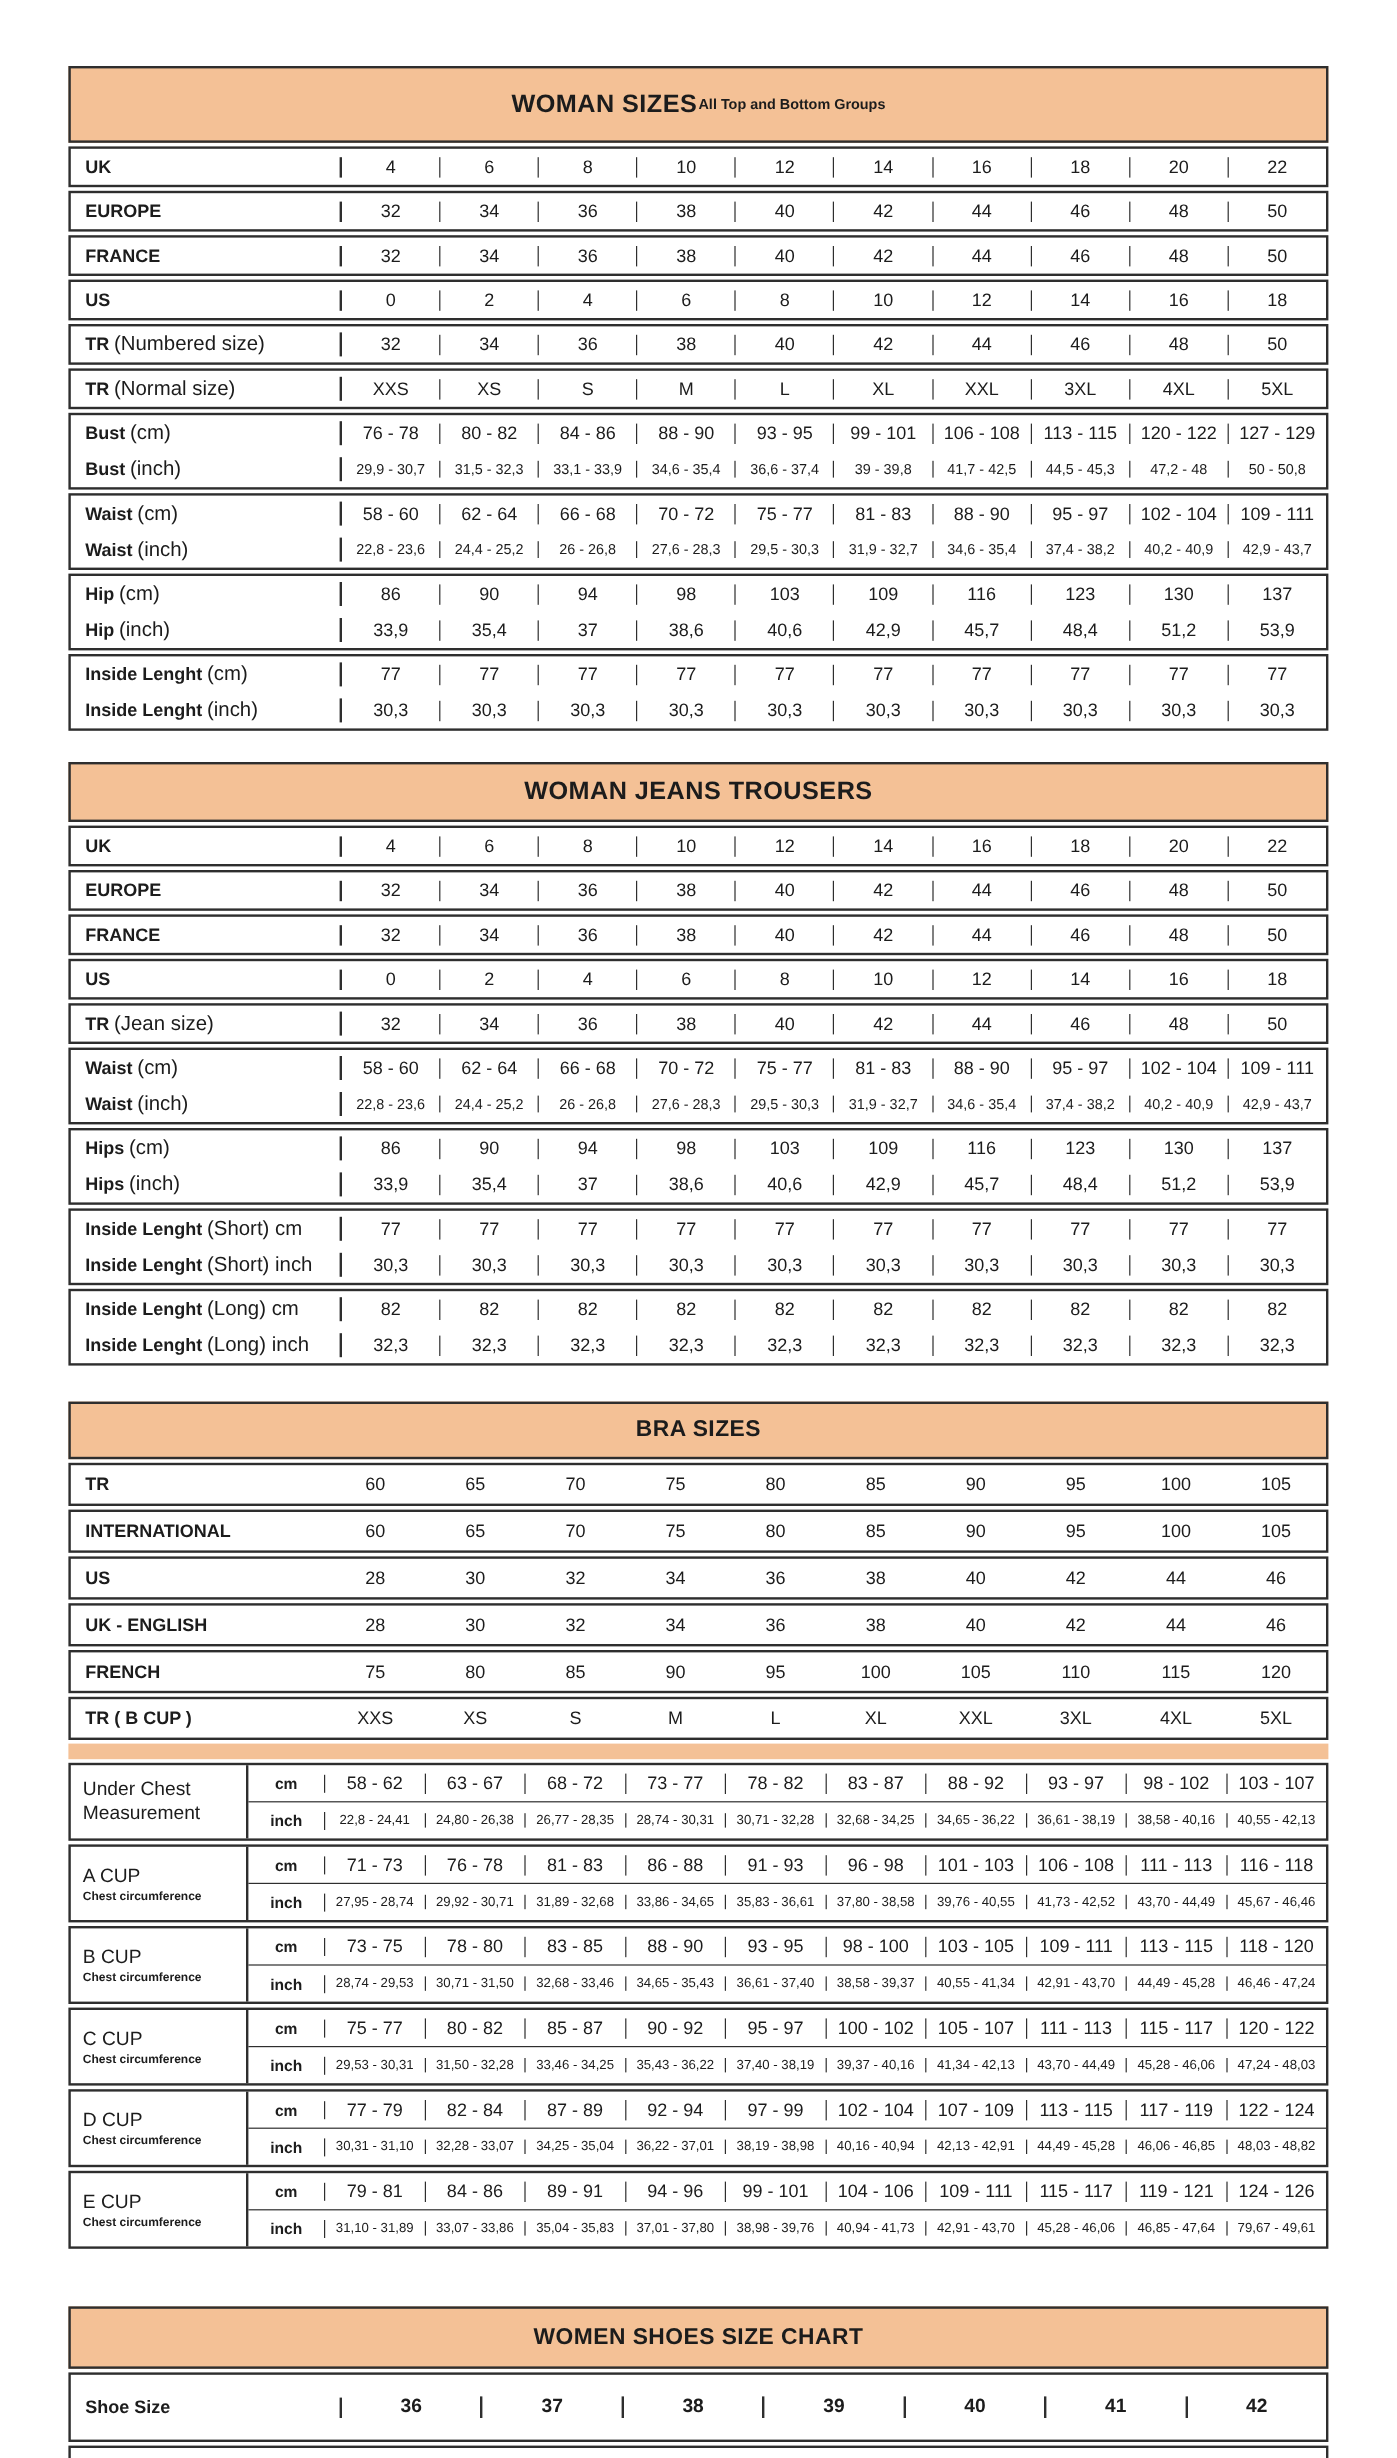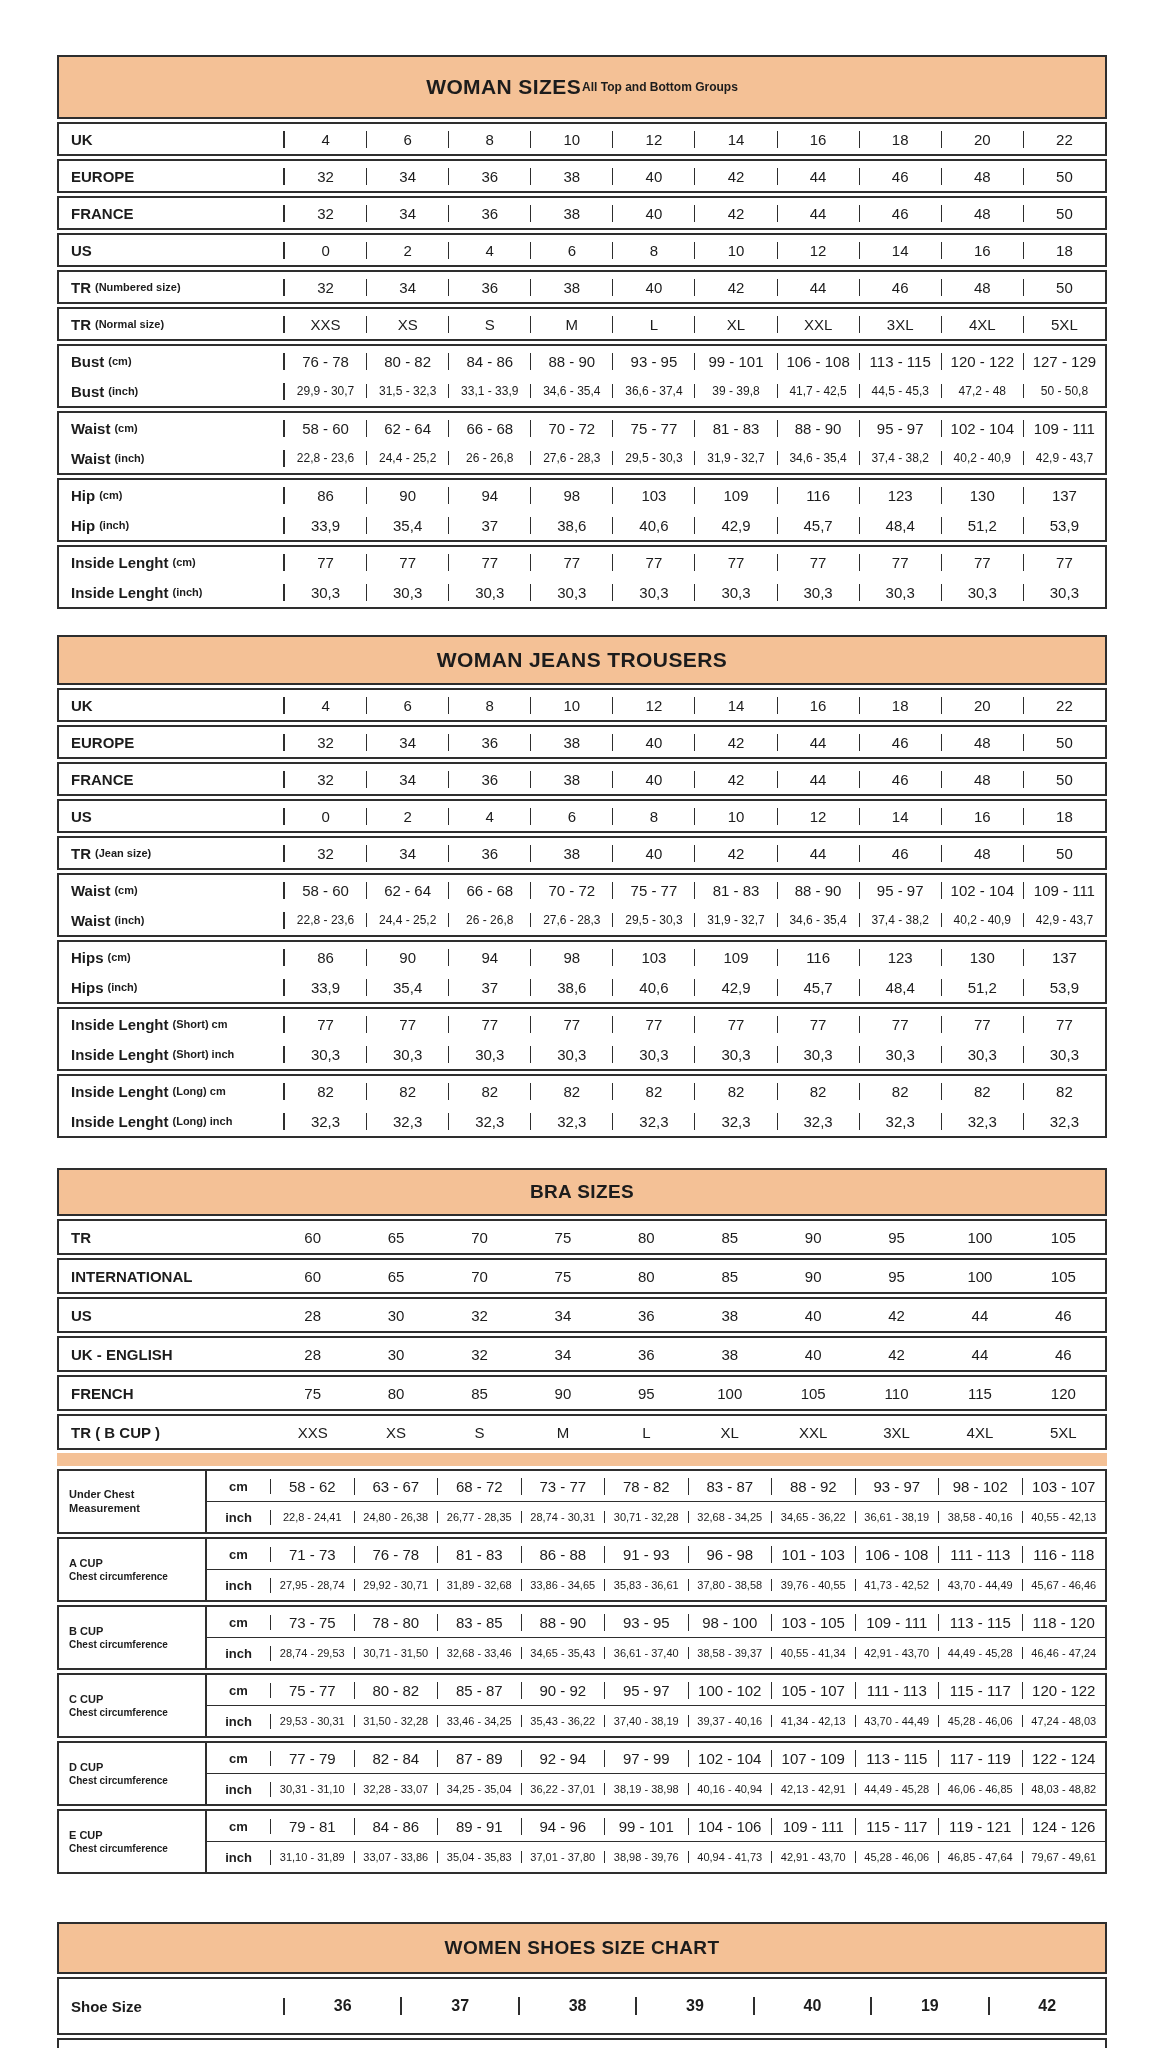--- a/index.html
+++ b/index.html
@@ -25,32 +25,32 @@
   .t3 .title,.t4 .title{font-size:19px;}
   .subtitle{font-size:12px;font-weight:bold;}
   
   .row{display:flex;align-items:center;min-height:30px;}
   .t3 .novert .row{min-height:32px;}
   .t4 .row{min-height:36px;}
   .t4 .row.tall{min-height:54px;}
   .lbl{width:226px;flex-shrink:0;box-sizing:border-box;padding-left:12px;display:flex;align-items:center;gap:4px;font-weight:bold;font-size:15px;border-right:2px solid var(--border);}
   .novert .lbl{border-right:none;width:212px;}
   .t4 .lbl{border-right:2px solid var(--border);}
-  .note{font-size:11px;font-weight:bold;white-space:nowrap;}
+  .note{font-size:17px;font-weight:normal;white-space:nowrap;}
   .cell{flex:1 1 0;min-width:0;display:flex;align-items:center;justify-content:center;font-size:15px;text-align:center;border-left:1.5px solid var(--border);}
   .t4 .cell{border-left:2px solid var(--border);}
   .lbl + .cell,.unit + .cell{border-left:none;}
   .novert .cell{border-left:none;}
   .cell.small{font-size:12px;}
   .t3 .cell.small{font-size:11px;}
   .cell.b{font-weight:bold;font-size:16px;}
   
   .cupg{display:flex;align-items:stretch;}
   .cuplbl{width:148px;flex-shrink:0;box-sizing:border-box;padding-left:10px;display:flex;flex-direction:column;justify-content:center;border-right:2px solid var(--border);}
-  .l-b{font-size:11px;font-weight:bold;line-height:1.25;}
+  .l-b{font-size:16px;font-weight:normal;line-height:1.25;}
   .l-s{font-size:10px;font-weight:600;margin-top:1px;}
   .cupr{flex:1;display:flex;flex-direction:column;}
   .cupr .row{flex:1;min-height:30px;}
   .cupr .row + .row{border-top:1.5px solid var(--border);}
   .unit{width:64px;flex-shrink:0;box-sizing:border-box;display:flex;align-items:center;justify-content:center;font-weight:bold;font-size:13px;border-right:1.5px solid var(--border);}
   .sep{height:13px;background:var(--accent);margin-top:3px;border:none;}
 </style>
 </head>
 <body>
 
@@ -847,21 +847,21 @@
       <div class="g">
         <div class="row tall">
           <div class="lbl">
             <span>Shoe Size</span>
           </div>
           <div class="cell b">36</div>
           <div class="cell b">37</div>
           <div class="cell b">38</div>
           <div class="cell b">39</div>
           <div class="cell b">40</div>
-          <div class="cell b">19</div>
+          <div class="cell b">41</div>
           <div class="cell b">42</div>
         </div>
       </div>
       <div class="g">
         <div class="row">
           <div class="lbl"></div>
           <div class="cell">23</div>
           <div class="cell">23,5</div>
           <div class="cell">24</div>
           <div class="cell">24,5</div>

